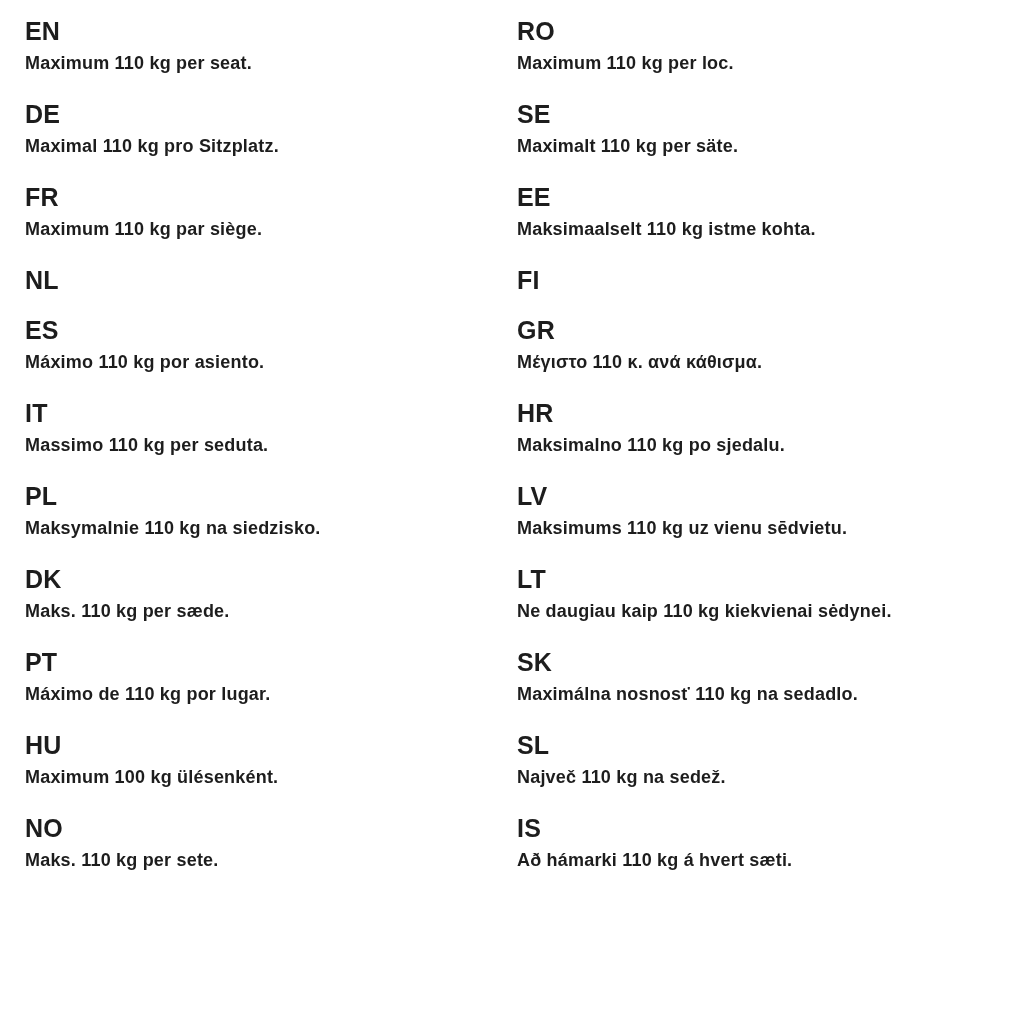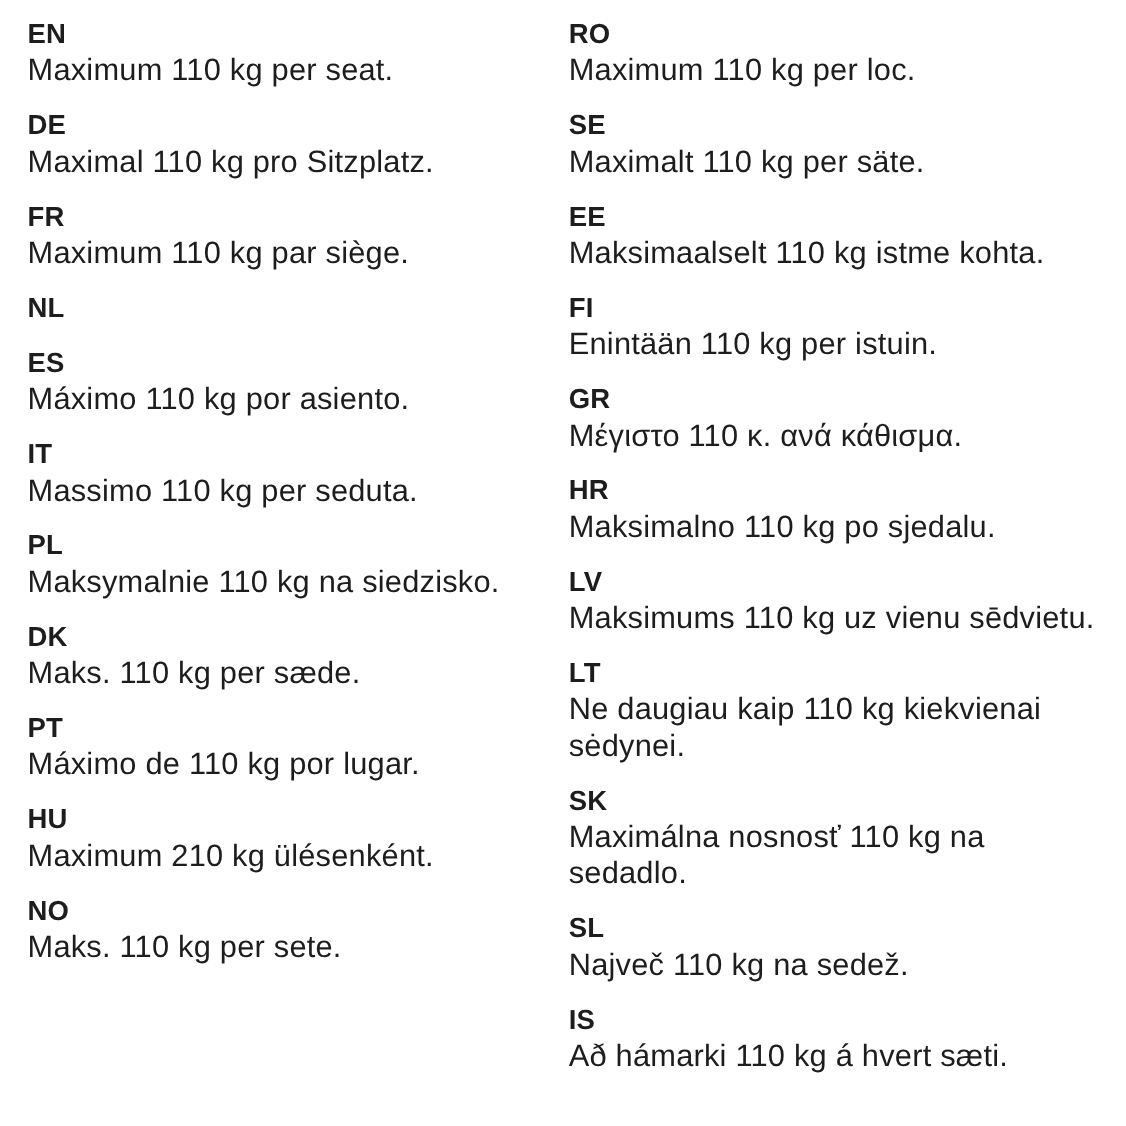--- a/index.html
+++ b/index.html
@@ -31,23 +31,24 @@
   .entry {
     margin-bottom: 19px;
   }
   .lang-code {
     font-weight: bold;
     font-size: 25px;
     line-height: 31px;
     letter-spacing: 0.2px;
   }
   .lang-text {
-    font-size: 28px;
+    font-size: 18px;
     line-height: 33px;
     letter-spacing: 0.2px;
+    font-weight: bold;
   }
 </style>
 </head>
 <body style="background: rgb(255, 255, 255); color: rgb(29, 29, 29);">
 
 <div class="page">
   <div class="col">
   <div class="entry">
     <div class="lang-code">EN</div>
     <div class="lang-text">Maximum 110 kg per seat.</div>
@@ -88,21 +89,21 @@
     <div class="lang-text">Maks. 110 kg per sæde.</div>
   </div>
 
   <div class="entry">
     <div class="lang-code">PT</div>
     <div class="lang-text">Máximo de 110 kg por lugar.</div>
   </div>
 
   <div class="entry">
     <div class="lang-code">HU</div>
-    <div class="lang-text">Maximum 210 kg ülésenként.</div>
+    <div class="lang-text">Maximum 100 kg ülésenként.</div>
   </div>
 
   <div class="entry">
     <div class="lang-code">NO</div>
     <div class="lang-text">Maks. 110 kg per sete.</div>
   </div>
 </div>
   <div class="col">
   <div class="entry">
     <div class="lang-code">RO</div>
@@ -115,21 +116,20 @@
   </div>
 
 
   <div class="entry">
     <div class="lang-code">EE</div>
     <div class="lang-text">Maksimaalselt 110 kg istme kohta.</div>
   </div>
 
   <div class="entry">
     <div class="lang-code">FI</div>
-    <div class="lang-text">Enintään 110 kg per istuin.</div>
   </div>
 
   <div class="entry">
     <div class="lang-code">GR</div>
     <div class="lang-text">Μέγιστο 110 κ. ανά κάθισμα.</div>
   </div>
 
   <div class="entry">
     <div class="lang-code">HR</div>
     <div class="lang-text">Maksimalno 110 kg po sjedalu.</div>

